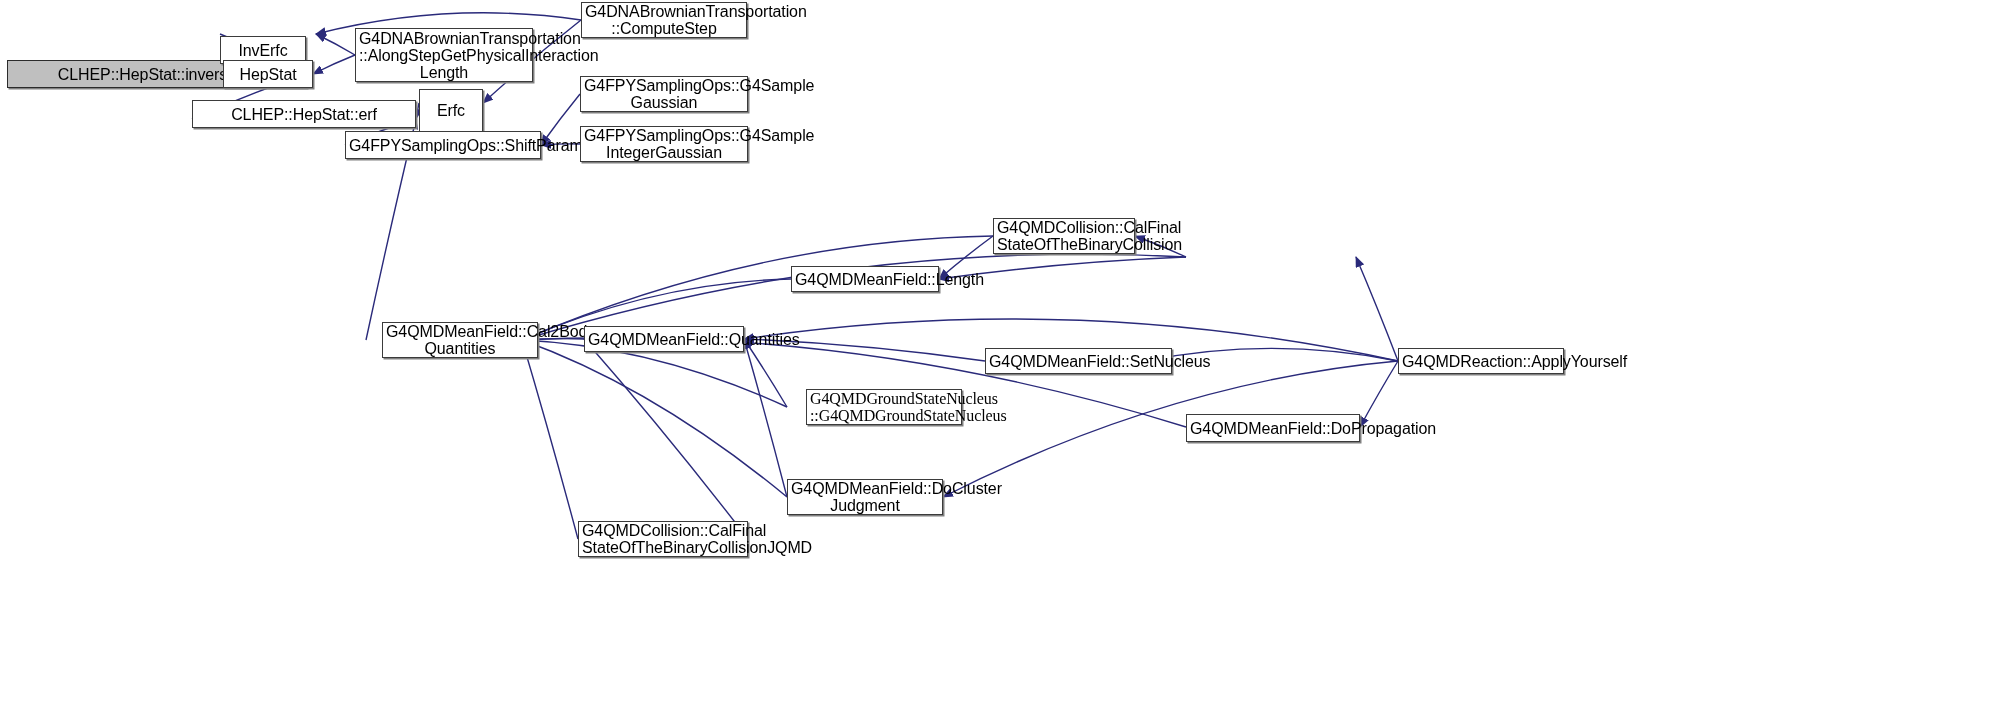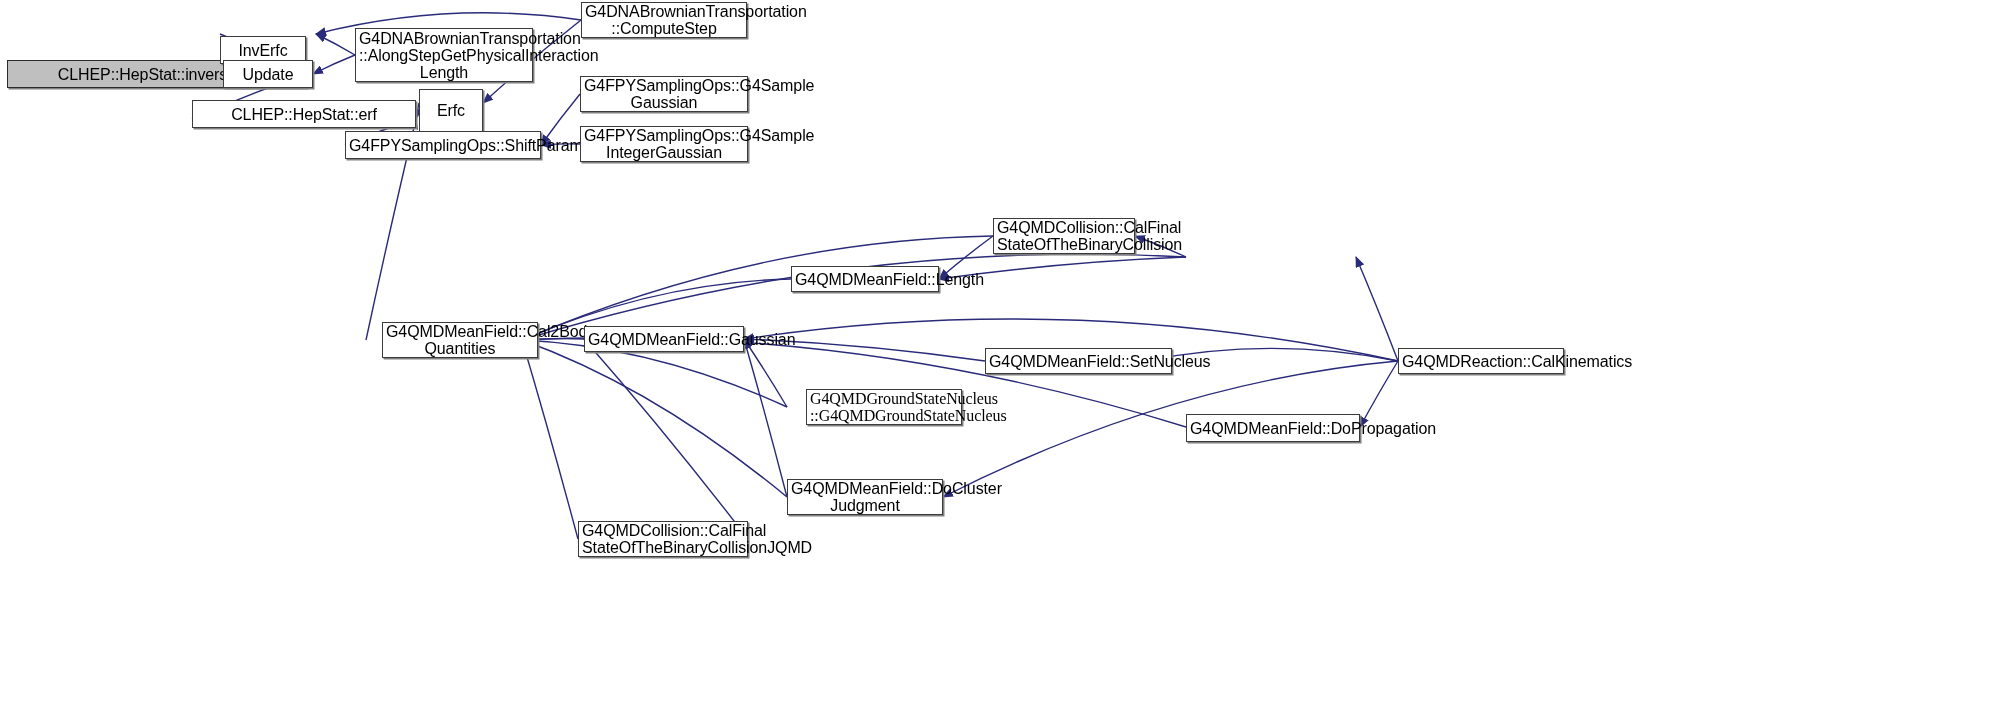--- a/index.html
+++ b/index.html
@@ -91,41 +91,41 @@
         <path d="M748,539 Q666,432.53393473586914 584,339" marker-end="url(#arrow)"></path>
         <path d="M787,497 Q765.5,413.9063311076737 744,339" marker-end="url(#arrow)"></path>
         <path d="M1398,361 Q1271.5,335.7 1145,361" marker-end="url(#arrow)"></path>
         <path d="M1398,361 Q1377,306.195985021438 1356,257" marker-end="url(#arrow)"></path>
         <path d="M1398,361 Q1379,392.09605672353405 1360,427" marker-end="url(#arrow)"></path>
         <path d="M1398,361 Q1170.5,381.5109486302369 943,497" marker-end="url(#arrow)"></path>
       </g>
   </svg>
 <div class="node root" style="left: 7px; top: 60px; width: 300px; height: 28px;"><span>CLHEP::HepStat::inverseErf</span></div>
     <div class="node" style="left: 220px; top: 20px; width: 86px; height: 28px; margin-top: 16px;"><span>InvErfc</span></div>
-    <div class="node" style="left: 223px; top: 60px; width: 90px; height: 28px;"><span>Update</span></div>
+    <div class="node" style="left: 223px; top: 60px; width: 90px; height: 28px;"><span>HepStat</span></div>
     <div class="node" style="left: 192px; top: 100px; width: 224px; height: 28px;"><span>CLHEP::HepStat::erf</span></div>
     <div class="node" style="left: 419px; top: 89px; width: 64px; height: 43px;"><span>Erfc</span></div>
     <div class="node" style="left: 355px; top: 28px; width: 178px; height: 54px;"><span>G4DNABrownianTransportation
 ::AlongStepGetPhysicalInteraction
 Length</span></div>
     <div class="node" style="left: 581px; top: 2px; width: 166px; height: 36px;"><span>G4DNABrownianTransportation
 ::ComputeStep</span></div>
     <div class="node" style="left: 345px; top: 131px; width: 196px; height: 28px;"><span>G4FPYSamplingOps::ShiftParameters</span></div>
     <div class="node" style="left: 580px; top: 76px; width: 168px; height: 36px;"><span>G4FPYSamplingOps::G4Sample
 Gaussian</span></div>
     <div class="node" style="left: 580px; top: 126px; width: 168px; height: 36px;"><span>G4FPYSamplingOps::G4Sample
 IntegerGaussian</span></div>
     <div class="node" style="left: 366px; top: 322px; width: 156px; height: 36px; margin-left: 16px;"><span>G4QMDMeanField::Cal2Body
 Quantities</span></div>
-    <div class="node" style="left: 584px; top: 326px; width: 160px; height: 26px;"><span>G4QMDMeanField::Gaussian</span></div>
+    <div class="node" style="left: 584px; top: 326px; width: 160px; height: 26px;"><span>G4QMDMeanField::Quantities</span></div>
     <div class="node" style="left: 791px; top: 266px; width: 148px; height: 26px;"><span>G4QMDMeanField::Length</span></div>
     <div class="node" style="left: 993px; top: 218px; width: 142px; height: 36px;"><span>G4QMDCollision::CalFinal
 StateOfTheBinaryCollision</span></div>
     <div class="node" style="left: 985px; top: 348px; width: 187px; height: 26px;"><span>G4QMDMeanField::SetNucleus</span></div>
-    <div class="node" style="left: 1398px; top: 348px; width: 166px; height: 26px;"><span>G4QMDReaction::CalKinematics</span></div>
+    <div class="node" style="left: 1398px; top: 348px; width: 166px; height: 26px;"><span>G4QMDReaction::ApplyYourself</span></div>
     <div class="node" style="left: 806px; top: 389px; width: 156px; height: 36px; font-family: Liberation Serif, serif;"><span>G4QMDGroundStateNucleus
 ::G4QMDGroundStateNucleus</span></div>
     <div class="node" style="left: 1186px; top: 414px; width: 174px; height: 28px;"><span>G4QMDMeanField::DoPropagation</span></div>
     <div class="node" style="left: 787px; top: 479px; width: 156px; height: 36px; align-items: center;"><span>G4QMDMeanField::DoCluster
 Judgment</span></div>
     <div class="node" style="left: 578px; top: 521px; width: 170px; height: 36px;"><span>G4QMDCollision::CalFinal
 StateOfTheBinaryCollisionJQMD</span></div>
   </div>
 
 </body></html>

